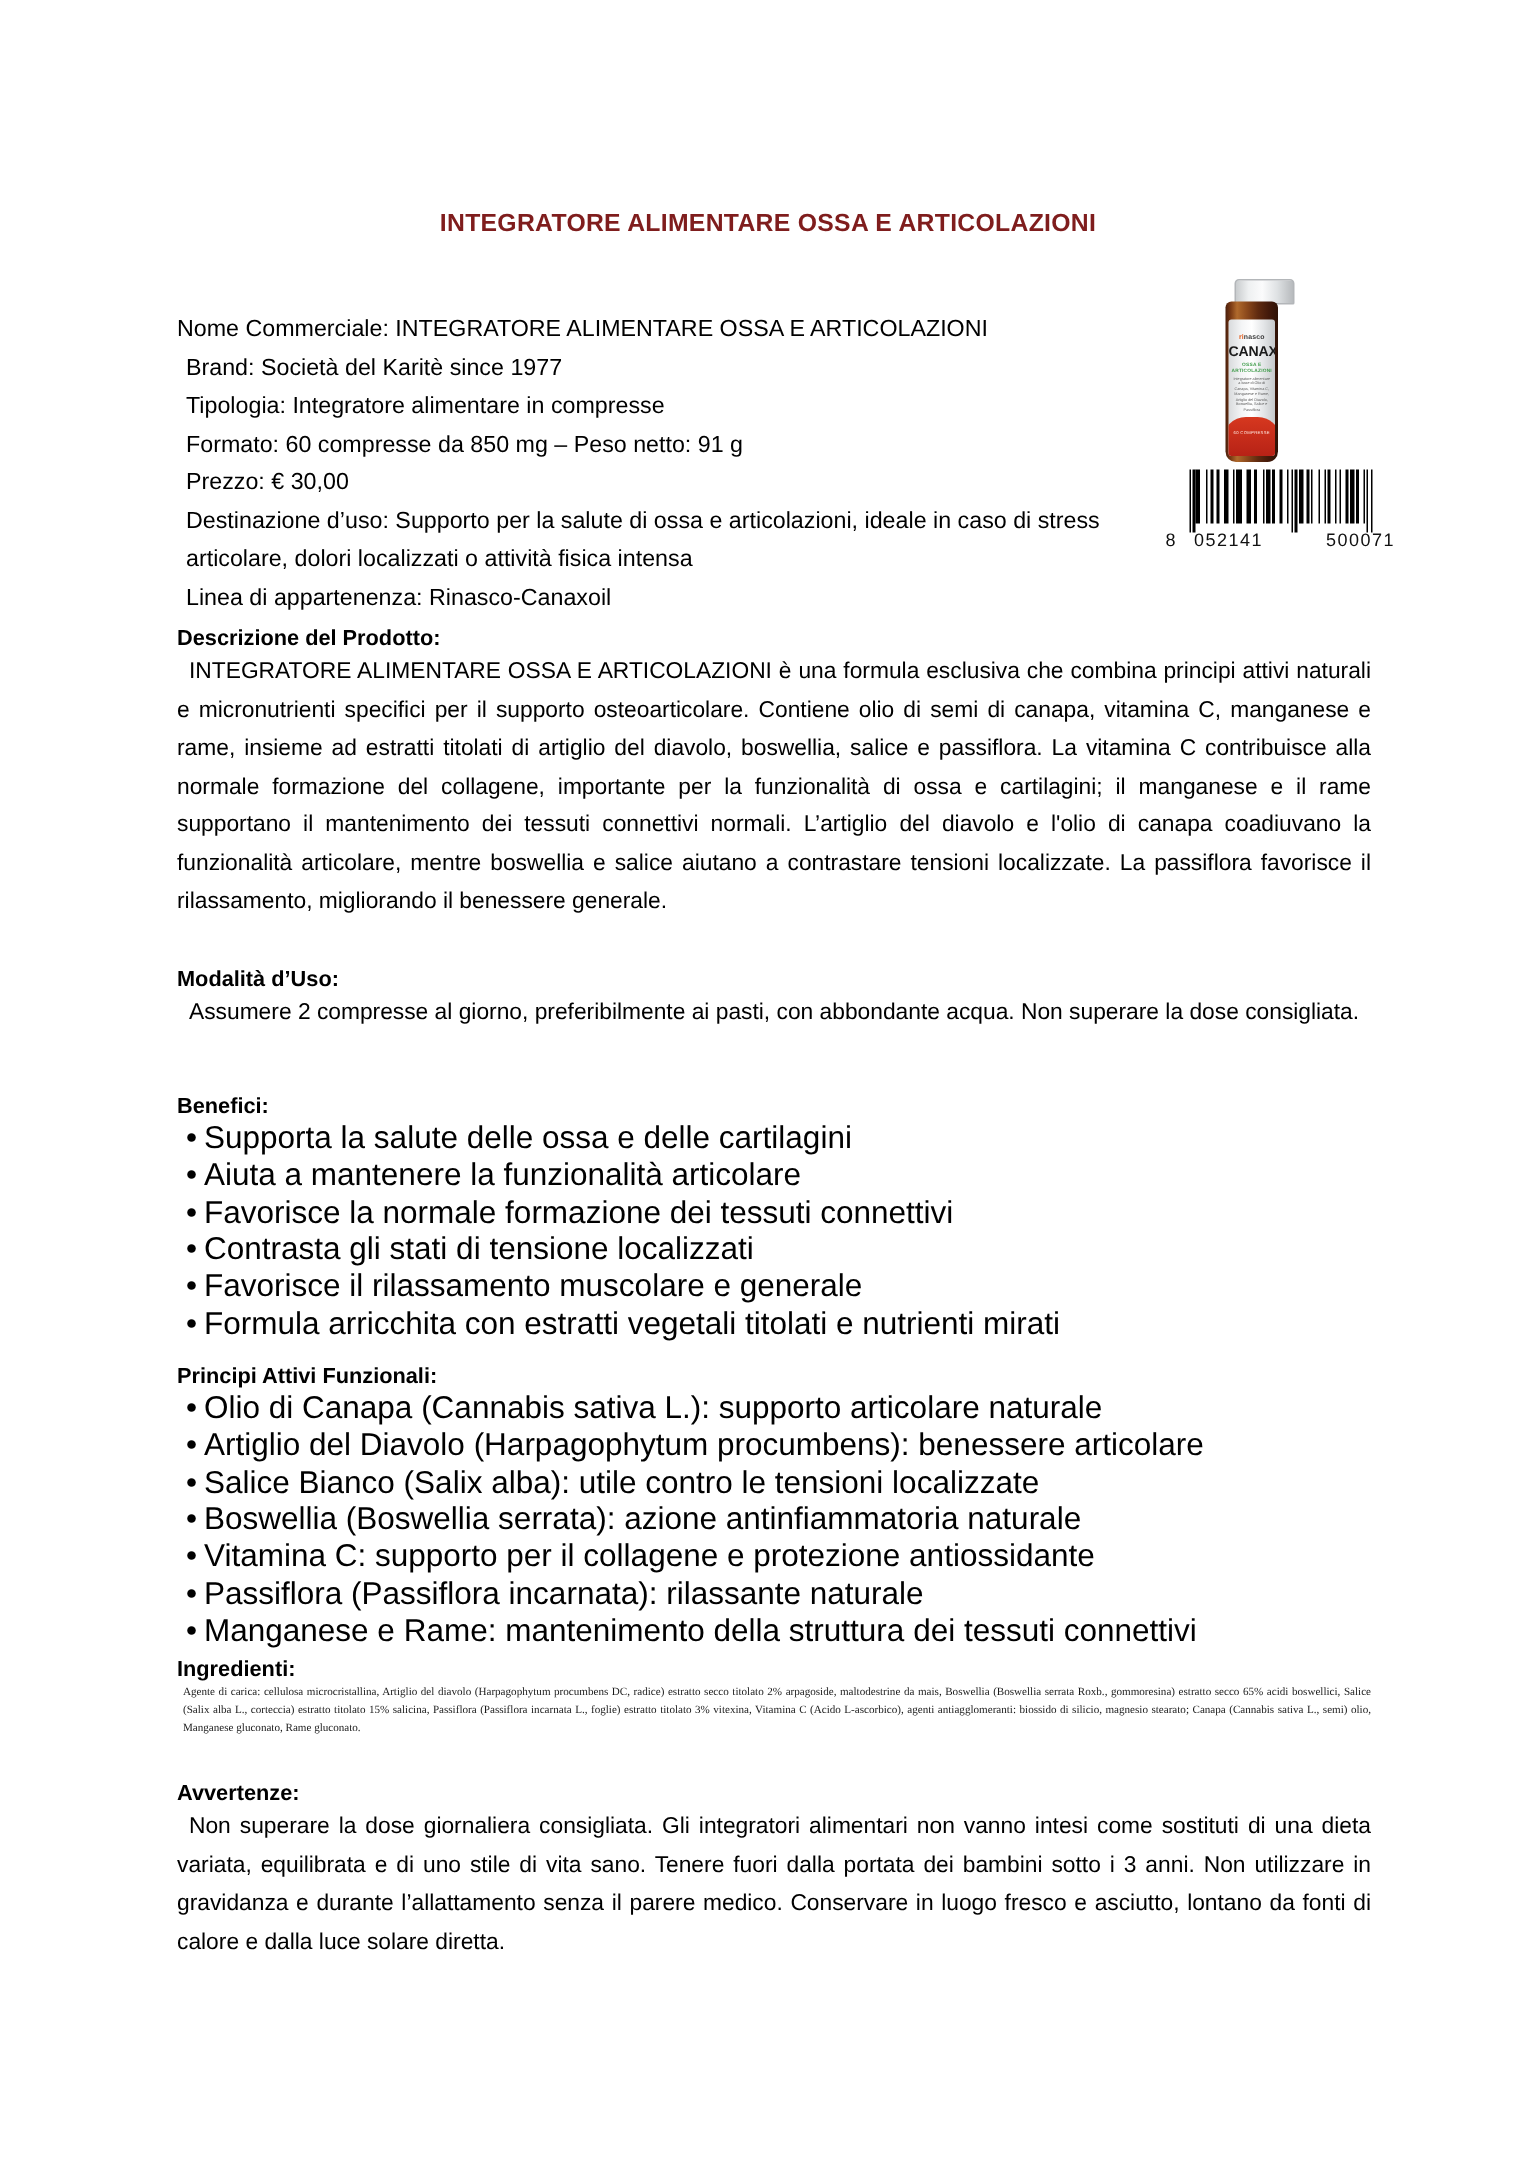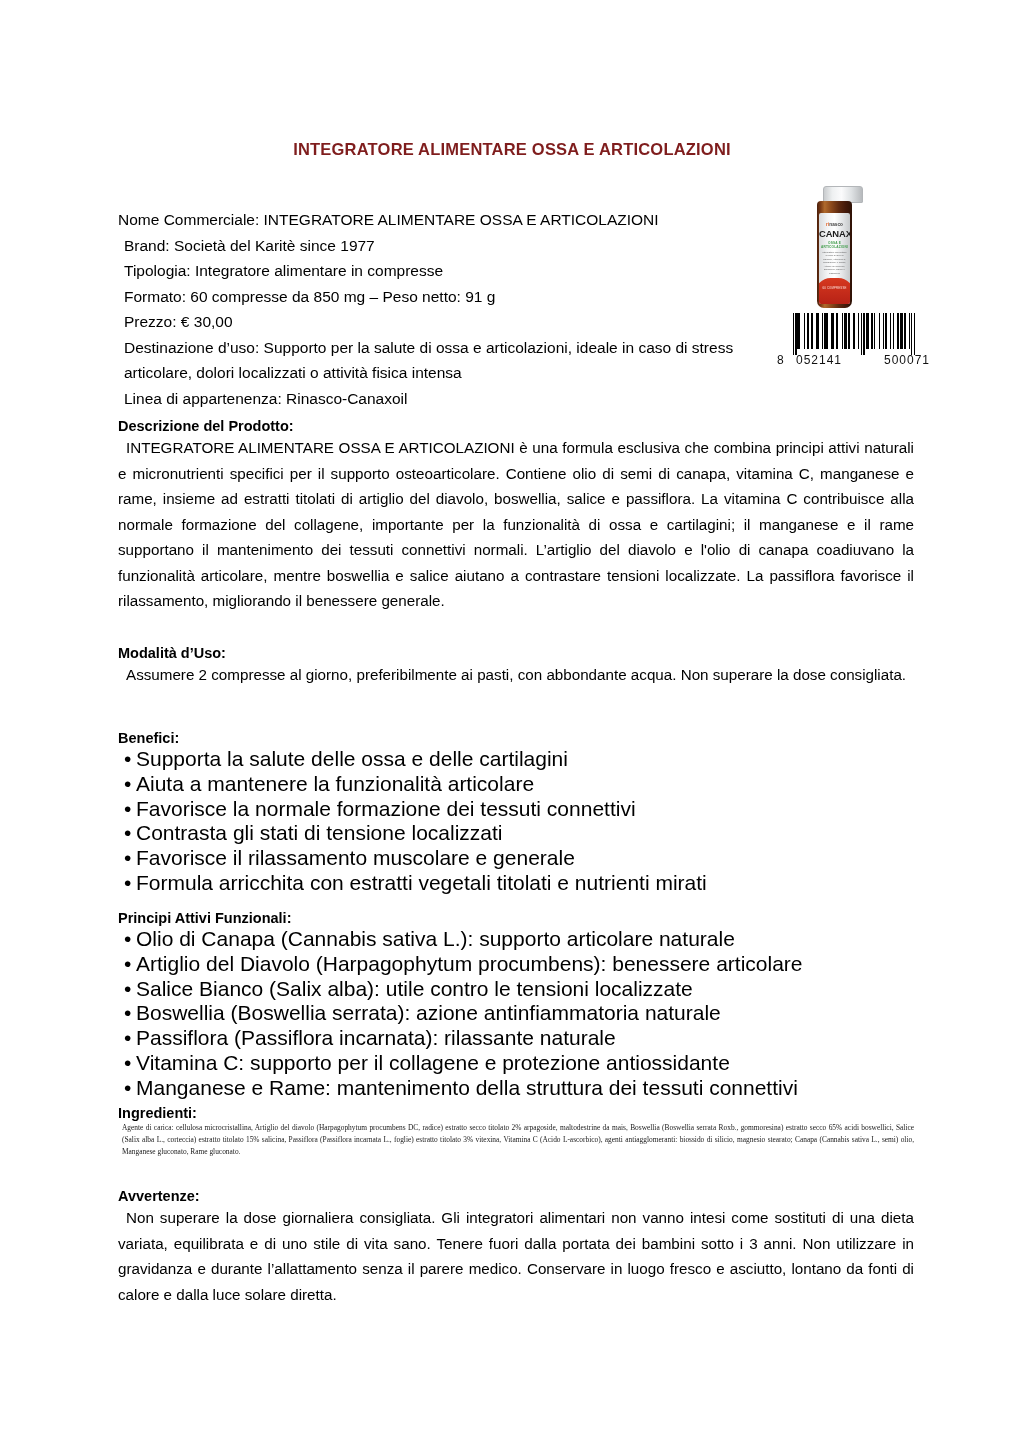--- a/index.html
+++ b/index.html
@@ -359,22 +359,22 @@
       </ul>
   </div>
 
   <div class="section" id="sec-principi">
     <div class="sec-head">Principi Attivi Funzionali:</div>
     <ul class="list" id="list-principi">
         <li>Olio di Canapa (Cannabis sativa L.): supporto articolare naturale</li>
         <li>Artiglio del Diavolo (Harpagophytum procumbens): benessere articolare</li>
         <li>Salice Bianco (Salix alba): utile contro le tensioni localizzate</li>
         <li>Boswellia (Boswellia serrata): azione antinfiammatoria naturale</li>
+        <li>Vitamina C: supporto per il collagene e protezione antiossidante</li>
         <li>Passiflora (Passiflora incarnata): rilassante naturale</li>
-        <li>Vitamina C: supporto per il collagene e protezione antiossidante</li>
         <li>Manganese e Rame: mantenimento della struttura dei tessuti connettivi</li>
       </ul>
   </div>
 
   <div class="section" id="sec-ingredienti">
     <div class="sec-head">Ingredienti:</div>
     <div class="ingredients-body">Agente di carica: cellulosa microcristallina, Artiglio del diavolo (Harpagophytum procumbens DC, radice) estratto secco titolato 2% arpagoside, maltodestrine da mais, Boswellia (Boswellia serrata Roxb., gommoresina) estratto secco 65% acidi boswellici, Salice (Salix alba L., corteccia) estratto titolato 15% salicina, Passiflora (Passiflora incarnata L., foglie) estratto titolato 3% vitexina, Vitamina C (Acido L-ascorbico), agenti antiagglomeranti: biossido di silicio, magnesio stearato; Canapa (Cannabis sativa L., semi) olio, Manganese gluconato, Rame gluconato.</div>
   </div>
 
   <div class="section" id="sec-avvertenze">

